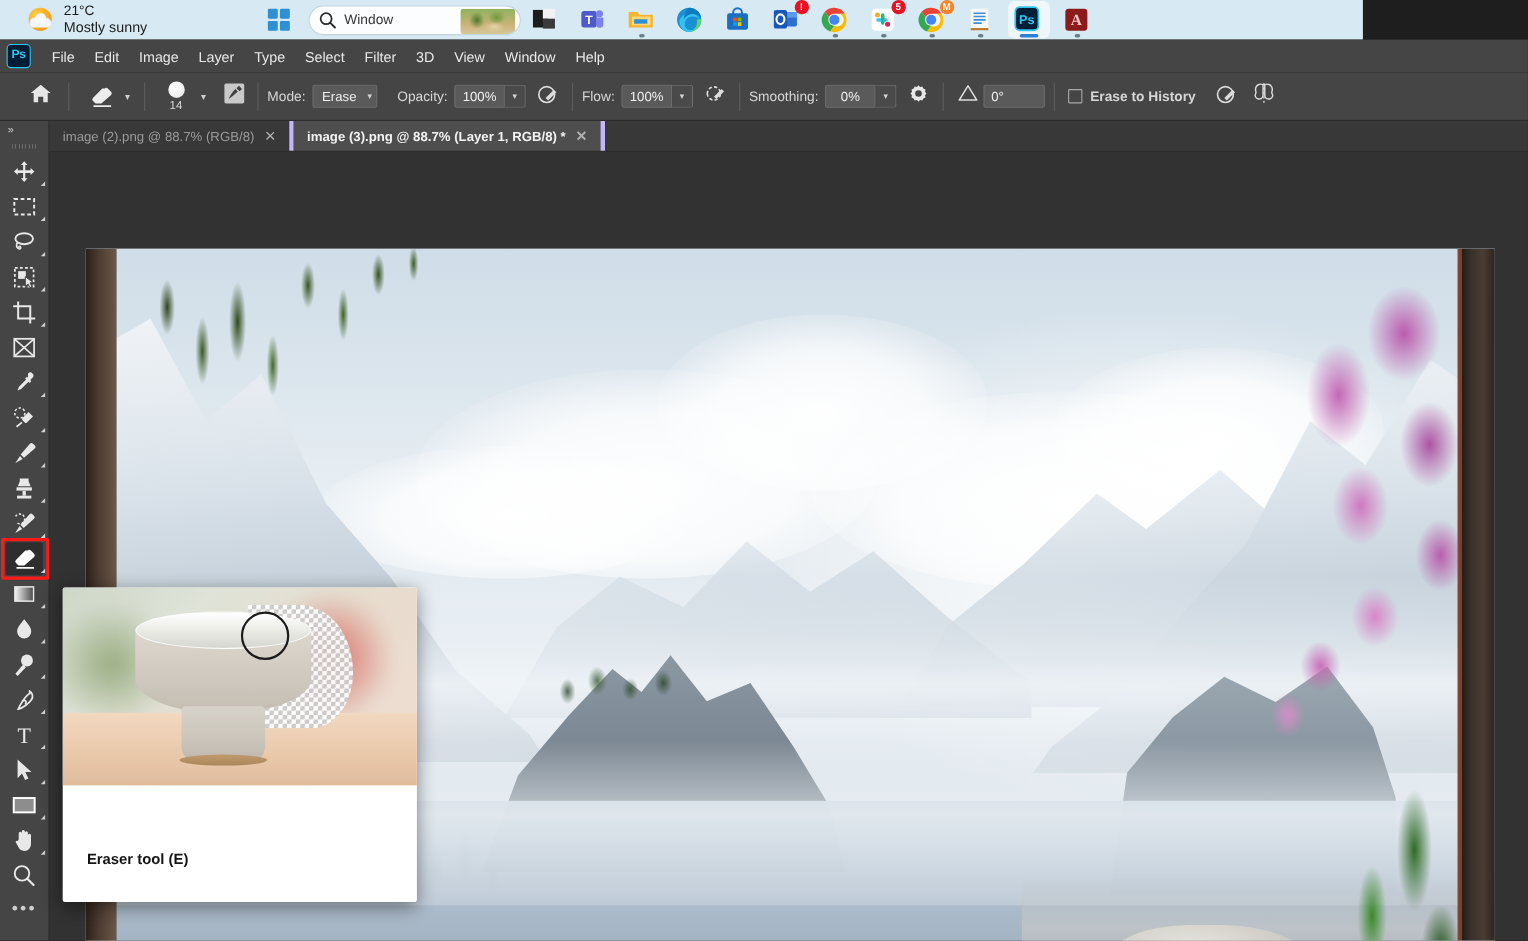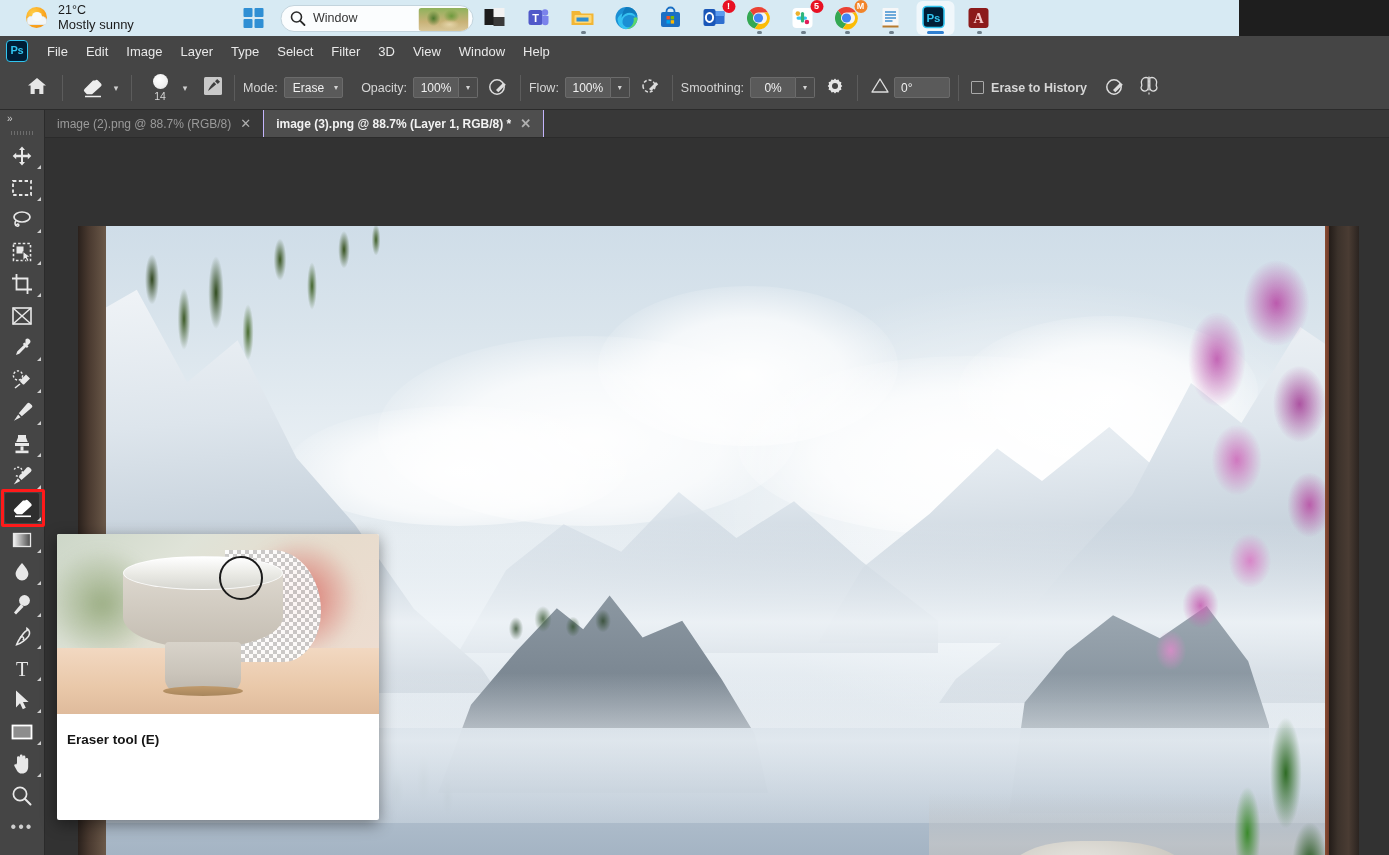--- a/index.html
+++ b/index.html
@@ -185,21 +185,21 @@
   }
 
   
   .tabs-row {
     position: absolute; left: 45px; top: 110px; width: 1344px; height: 28px;
     background: #383838; display: flex; align-items: stretch;
     border-bottom: 1px solid #2b2b2b;
   }
   .doc-tab {
     display: flex; align-items: center; gap: 9px; padding: 0 12px;
-    font-size: 12px; border-right: 1px solid #c4b5fd;
+    font-size: 12px; border-right: 4px solid #c4b5fd;
   }
   .doc-tab.inactive { background: #383838; color: #9a9a9a; }
   .doc-tab.active { background: #4e4e4e; color: #f2f2f2; font-weight: bold; }
   .tab-close { font-size: 13px; color: #b0b0b0; line-height: 1; }
 
   
   .toolbar {
     position: absolute; left: 0; top: 110px; width: 45px; height: 745px;
     background: #454545; border-right: 1px solid #2b2b2b;
   }
@@ -428,21 +428,21 @@
   }
   .tt-bowl-base {
     position: absolute; left: 106px; top: 152px; width: 80px; height: 10px;
     border-radius: 50%;
     background: linear-gradient(180deg, #c09a6c 0%, #a8865c 100%);
   }
   .tt-cursor-ring {
     position: absolute; left: 162px; top: 22px; width: 44px; height: 44px;
     border: 2.5px solid #1b1b1b; border-radius: 50%;
   }
-  .tt-text { padding: 18px 22px 0 10px; }
+  .tt-text { padding: 18px 22px 0 22px; margin-top: 41px; }
   .tt-title { font-size: 13.5px; font-weight: bold; color: #151515; margin-bottom: 10px; }
   .tt-desc { font-size: 13px; color: #2e2e2e; line-height: 1.45; }
 </style>
 </head>
 <body>
 
 <div class="taskbar">
 
   <div class="weather">
     <div class="weather-icon">

